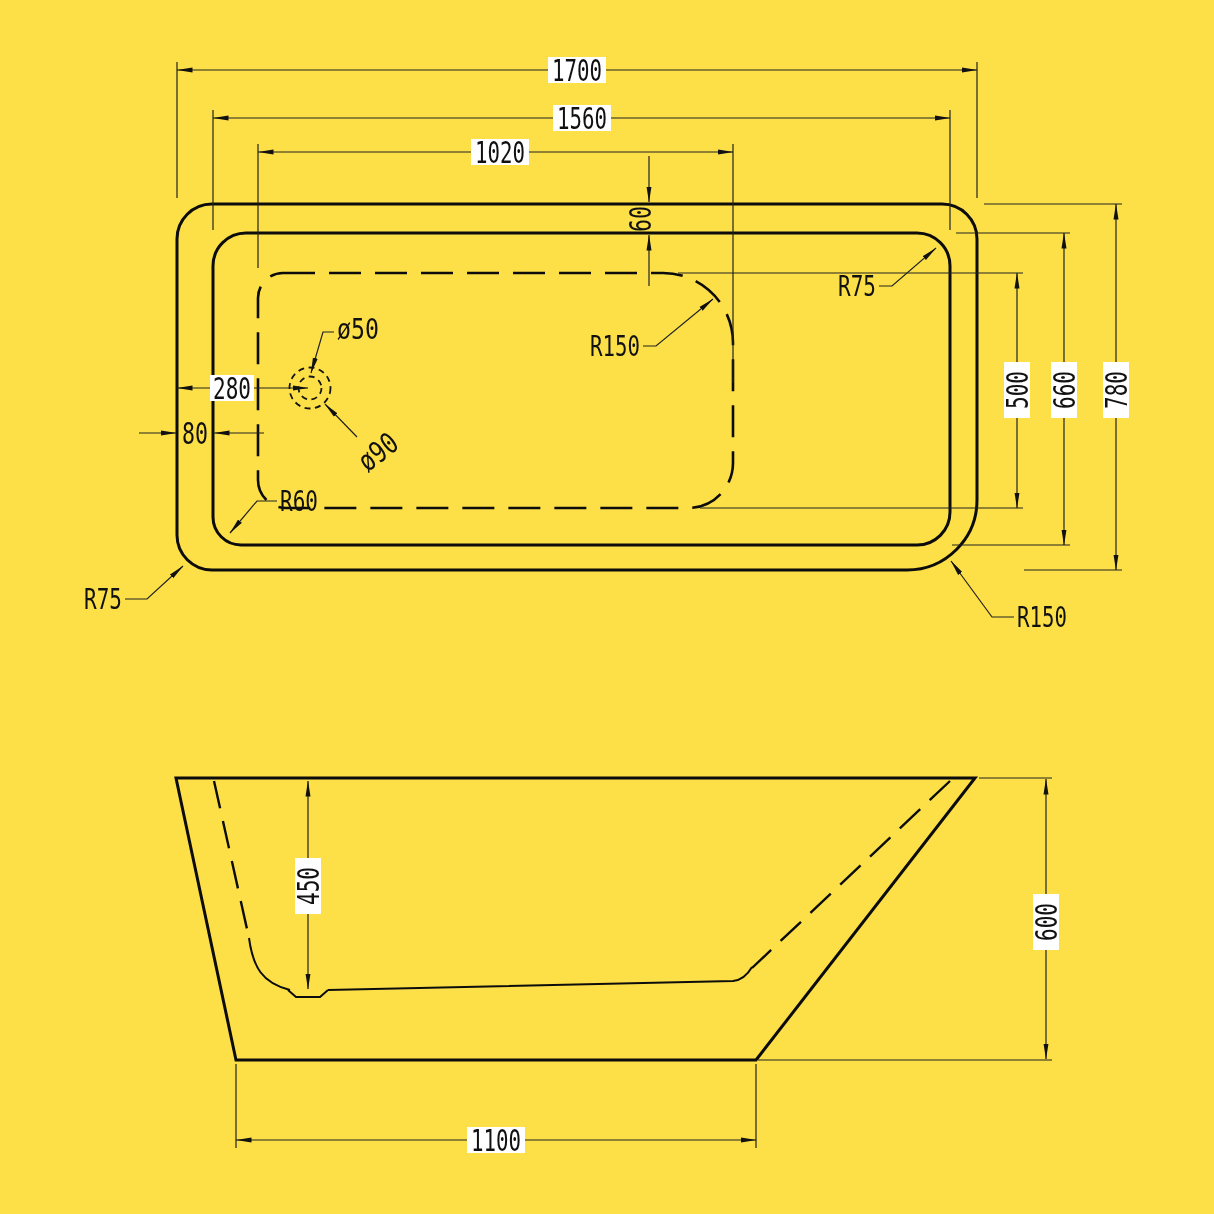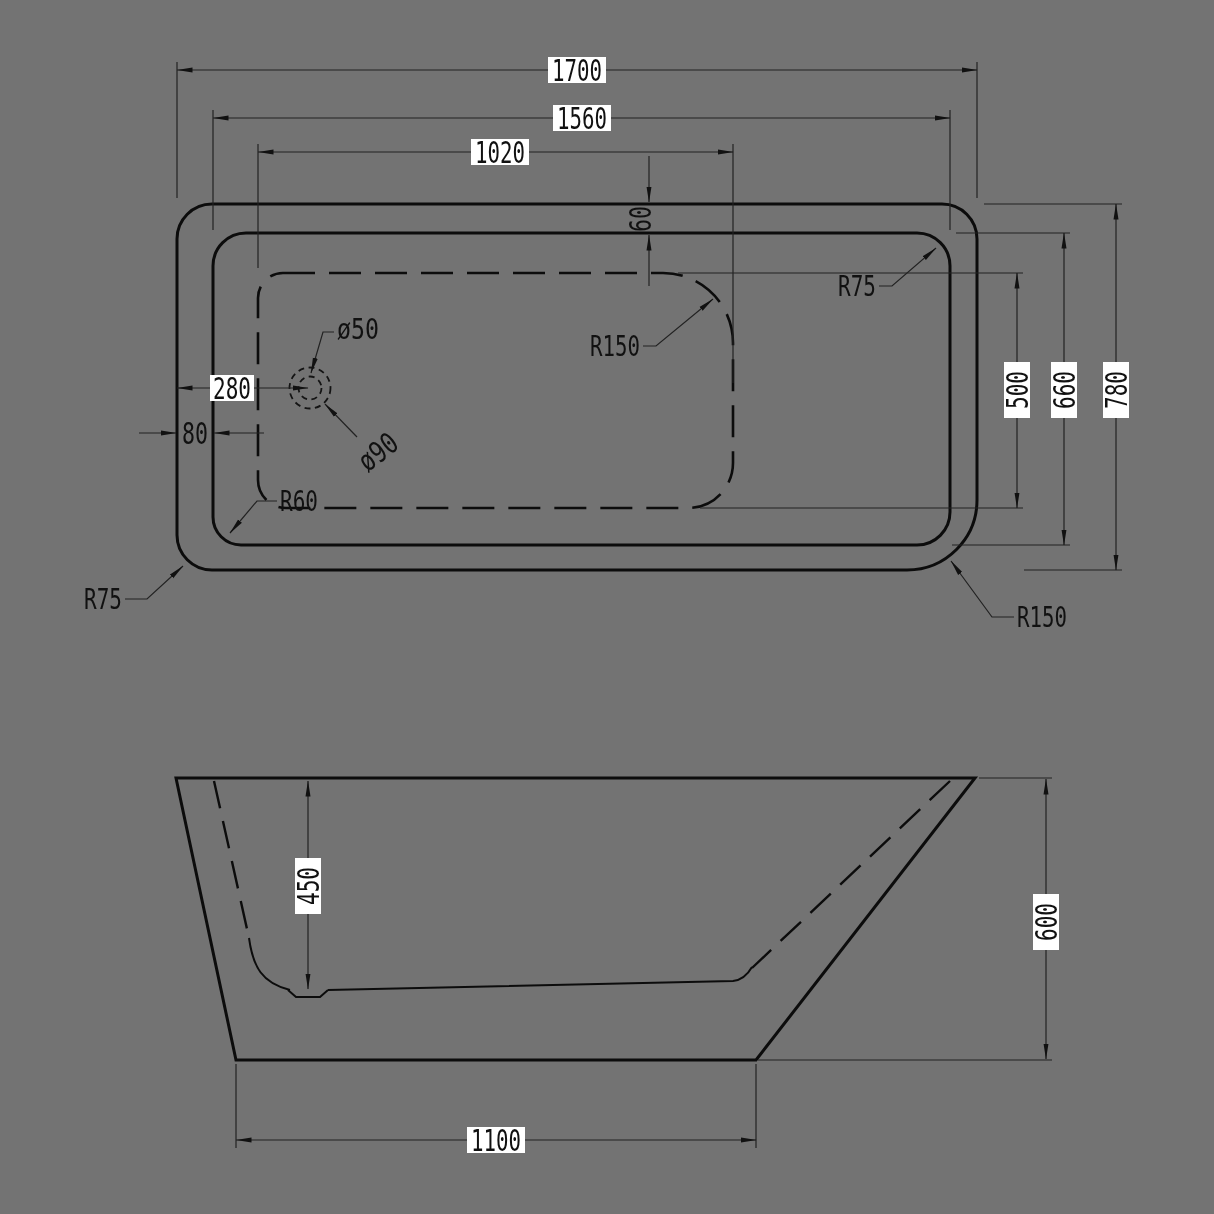--- a/index.html
+++ b/index.html
@@ -1,16 +1,16 @@
 <!DOCTYPE html>
 <html><head>
 <meta charset="utf-8">
 <style>
   html,body{margin:0;padding:0;background:#ffffff;}
-  .canvas{position:relative;width:1214px;height:1214px;background:#737373;overflow:hidden;}
+  .canvas{position:relative;width:1214px;height:1214px;background:#fde047;overflow:hidden;}
   svg{display:block;}
   .thick{fill:none;stroke:#0c0c0c;stroke-width:3;}
   .thick-dash{fill:none;stroke:#0c0c0c;stroke-width:2.6;stroke-dasharray:32 14;}
   .side-dash{fill:none;stroke:#0c0c0c;stroke-width:2.4;stroke-dasharray:28 13;}
   .circ-dash{fill:none;stroke:#141414;stroke-width:1.8;stroke-dasharray:6 4.5;}
   .mid{fill:none;stroke:#0c0c0c;stroke-width:2;}
   .thin{fill:none;stroke:#222;stroke-width:1.2;}
   .dim{fill:none;stroke:#222;stroke-width:1.2;}
   .txtbg{fill:#ffffff;stroke:none;}
   text{font-family:"DejaVu Sans Mono","Liberation Mono",monospace;fill:#111;}

